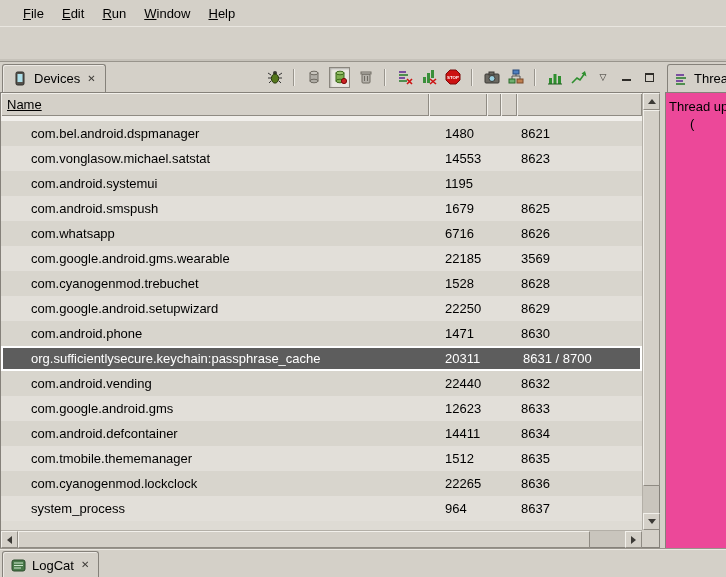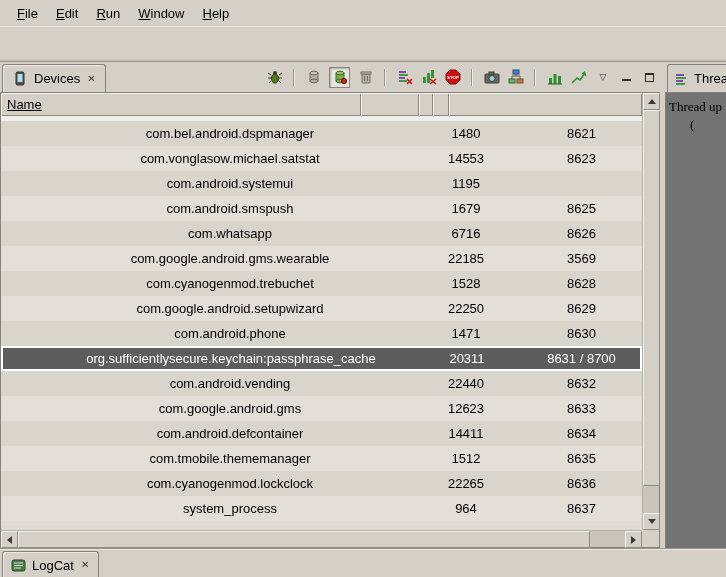--- a/index.html
+++ b/index.html
@@ -4,21 +4,21 @@
 <style>
   * { margin:0; padding:0; box-sizing:border-box; }
   html,body { width:726px; height:577px; }
   body {
     position:relative; overflow:hidden;
     background:#d4d0c8; color:#000;
     font-family:"Liberation Sans","DejaVu Sans",sans-serif; font-size:13px;
   }
   
   .menubar { position:absolute; top:0; left:0; right:0; height:26px;
-    display:flex; align-items:center; padding-left:8px; background:#d4d0c8; }
+    display:flex; align-items:center; padding-left:14px; background:#d4d0c8; }
   .menu-item { display:inline-block; padding:3px 9px; cursor:default; }
   .menu-item::first-letter { text-decoration:underline; }
   
   .toolbar-strip { position:absolute; top:26px; left:0; right:0; height:36px;
     background:#d4d0c8; border-bottom:1px solid #98948c;
     box-shadow: inset 0 1px 0 #e9e6e0, inset 0 -2px 0 #c6c2ba; }
   
   .devices-panel { position:absolute; top:62px; left:0; width:662px; height:486px; }
   .tabstrip { position:absolute; top:0; left:0; right:0; height:16px; }
   .view-tab { position:absolute; left:2px; top:2px; height:28px;
@@ -39,23 +39,23 @@
   .glyph-min { width:9px; height:8px; border-bottom:2px solid #2e2c28; }
   .glyph-max { width:9px; height:9px; border:1px solid #2e2c28; border-top:2px solid #2e2c28; }
   .glyph-menu { font-size:9px; line-height:1; color:#2e2c28; }
   
   .content { position:absolute; top:30px; left:0; right:2px; bottom:0;
     border:1px solid #85817a; background:#dedbd4; }
   .thead { position:absolute; top:0; left:0; right:17px; height:23px; display:flex;
     background:#d4d0c8; }
   .hcell { height:23px; display:flex; align-items:center; padding-left:6px;
     box-shadow: inset 1px 1px 0 #f2f0eb, inset -1px -1px 0 #8f8b83; overflow:hidden; white-space:nowrap; }
-  .hc-name { width:360px;text-decoration:underline; } .hc-pid { width:58px; } .hc-c3 { width:14px; }
+  .hc-name { width:428px;text-decoration:underline; } .hc-pid { width:58px; } .hc-c3 { width:14px; }
   .hc-c4 { width:16px; } .hc-port { flex:1; }
-  .tbody { position:absolute; top:23px; left:0; right:17px; bottom:17px; overflow:hidden;text-align:center; }
+  .tbody { position:absolute; top:23px; left:0; right:17px; bottom:17px; overflow:hidden; }
   .partial-row { height:5px; background:#f1efeb; }
   .trow { height:25px; display:flex; align-items:center; white-space:nowrap; }
   .row-even { background:#d8d5cd; }
   .row-odd  { background:#e2dfd9; }
   .row-selected { background:#5d5d5d; color:#fff; border:2px solid #ffffff; }
   .cell { overflow:hidden; }
   .cell.name { width:428px; padding-left:30px; }
   .cell.pid  { width:58px; padding-left:16px; }
   .cell.c3 { width:14px; } .cell.c4 { width:16px; }
   .cell.port { flex:1; padding-left:4px; }
@@ -79,21 +79,21 @@
   .arr-left { width:0; height:0; border-top:4px solid transparent; border-bottom:4px solid transparent; border-right:5px solid #3c3a36; }
   .arr-right { width:0; height:0; border-top:4px solid transparent; border-bottom:4px solid transparent; border-left:5px solid #3c3a36; }
   
   .threads-panel { position:absolute; top:62px; left:665px; width:61px; height:486px; }
   .threads-tab { position:absolute; left:2px; top:2px; height:28px;
     display:flex; align-items:center; gap:5px; padding:0 7px;
     background:#d4d0c8; border:1px solid #85817a; border-bottom:none;
     border-top-left-radius:3px; white-space:nowrap; }
   .threads-content { position:absolute; top:30px; left:0; right:0; bottom:0;
     border-top:1px solid #85817a; border-left:1px solid #85817a;
-    background:#737373; overflow:hidden;font-family:Liberation Serif, serif; }
+    background:#ec4899; overflow:hidden; }
   .threads-msg1 { padding:6px 0 0 3px; white-space:nowrap; }
   .threads-msg2 { padding:2px 0 0 24px; white-space:nowrap; }
   
   .logcat-bar { position:absolute; left:0; bottom:0; width:726px; height:29px;
     background:#d4d0c8; border-top:1px solid #98948c; box-shadow: inset 0 1px 0 #ebe8e2; }
   .logcat-tab { position:absolute; left:2px; top:2px; height:27px;
     display:flex; align-items:center; gap:6px; padding:0 8px;
     background:#d4d0c8; border:1px solid #85817a; border-bottom:none;
     border-top-left-radius:3px; border-top-right-radius:3px;
     box-shadow: inset 1px 1px 0 #ece9e4; }

